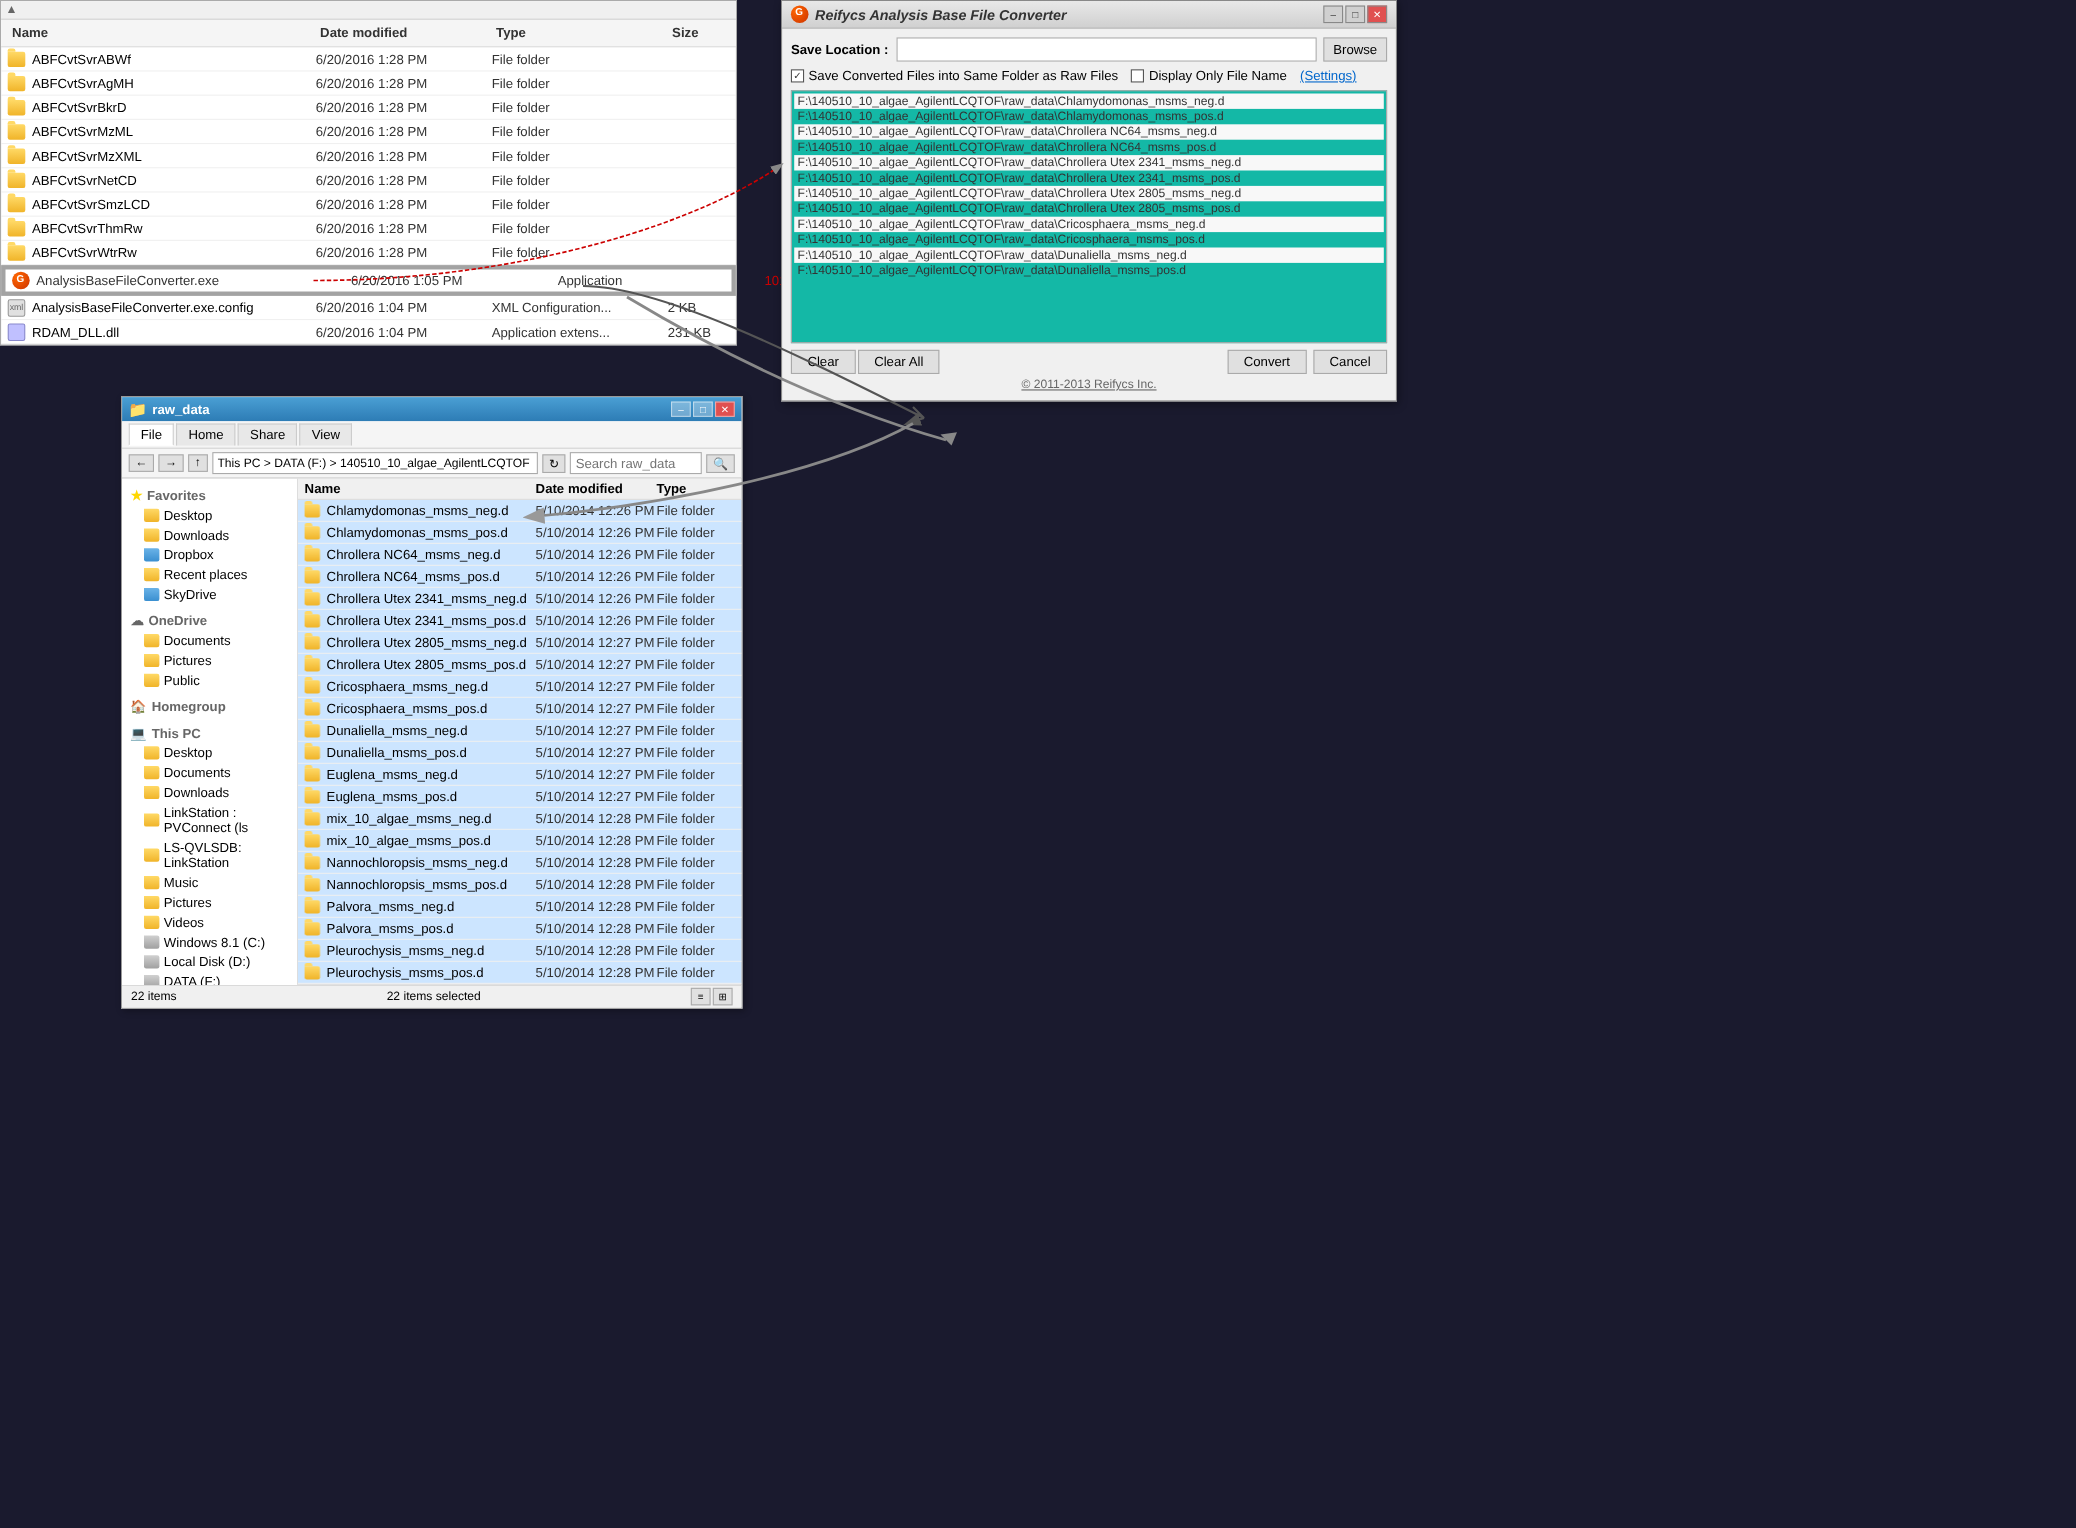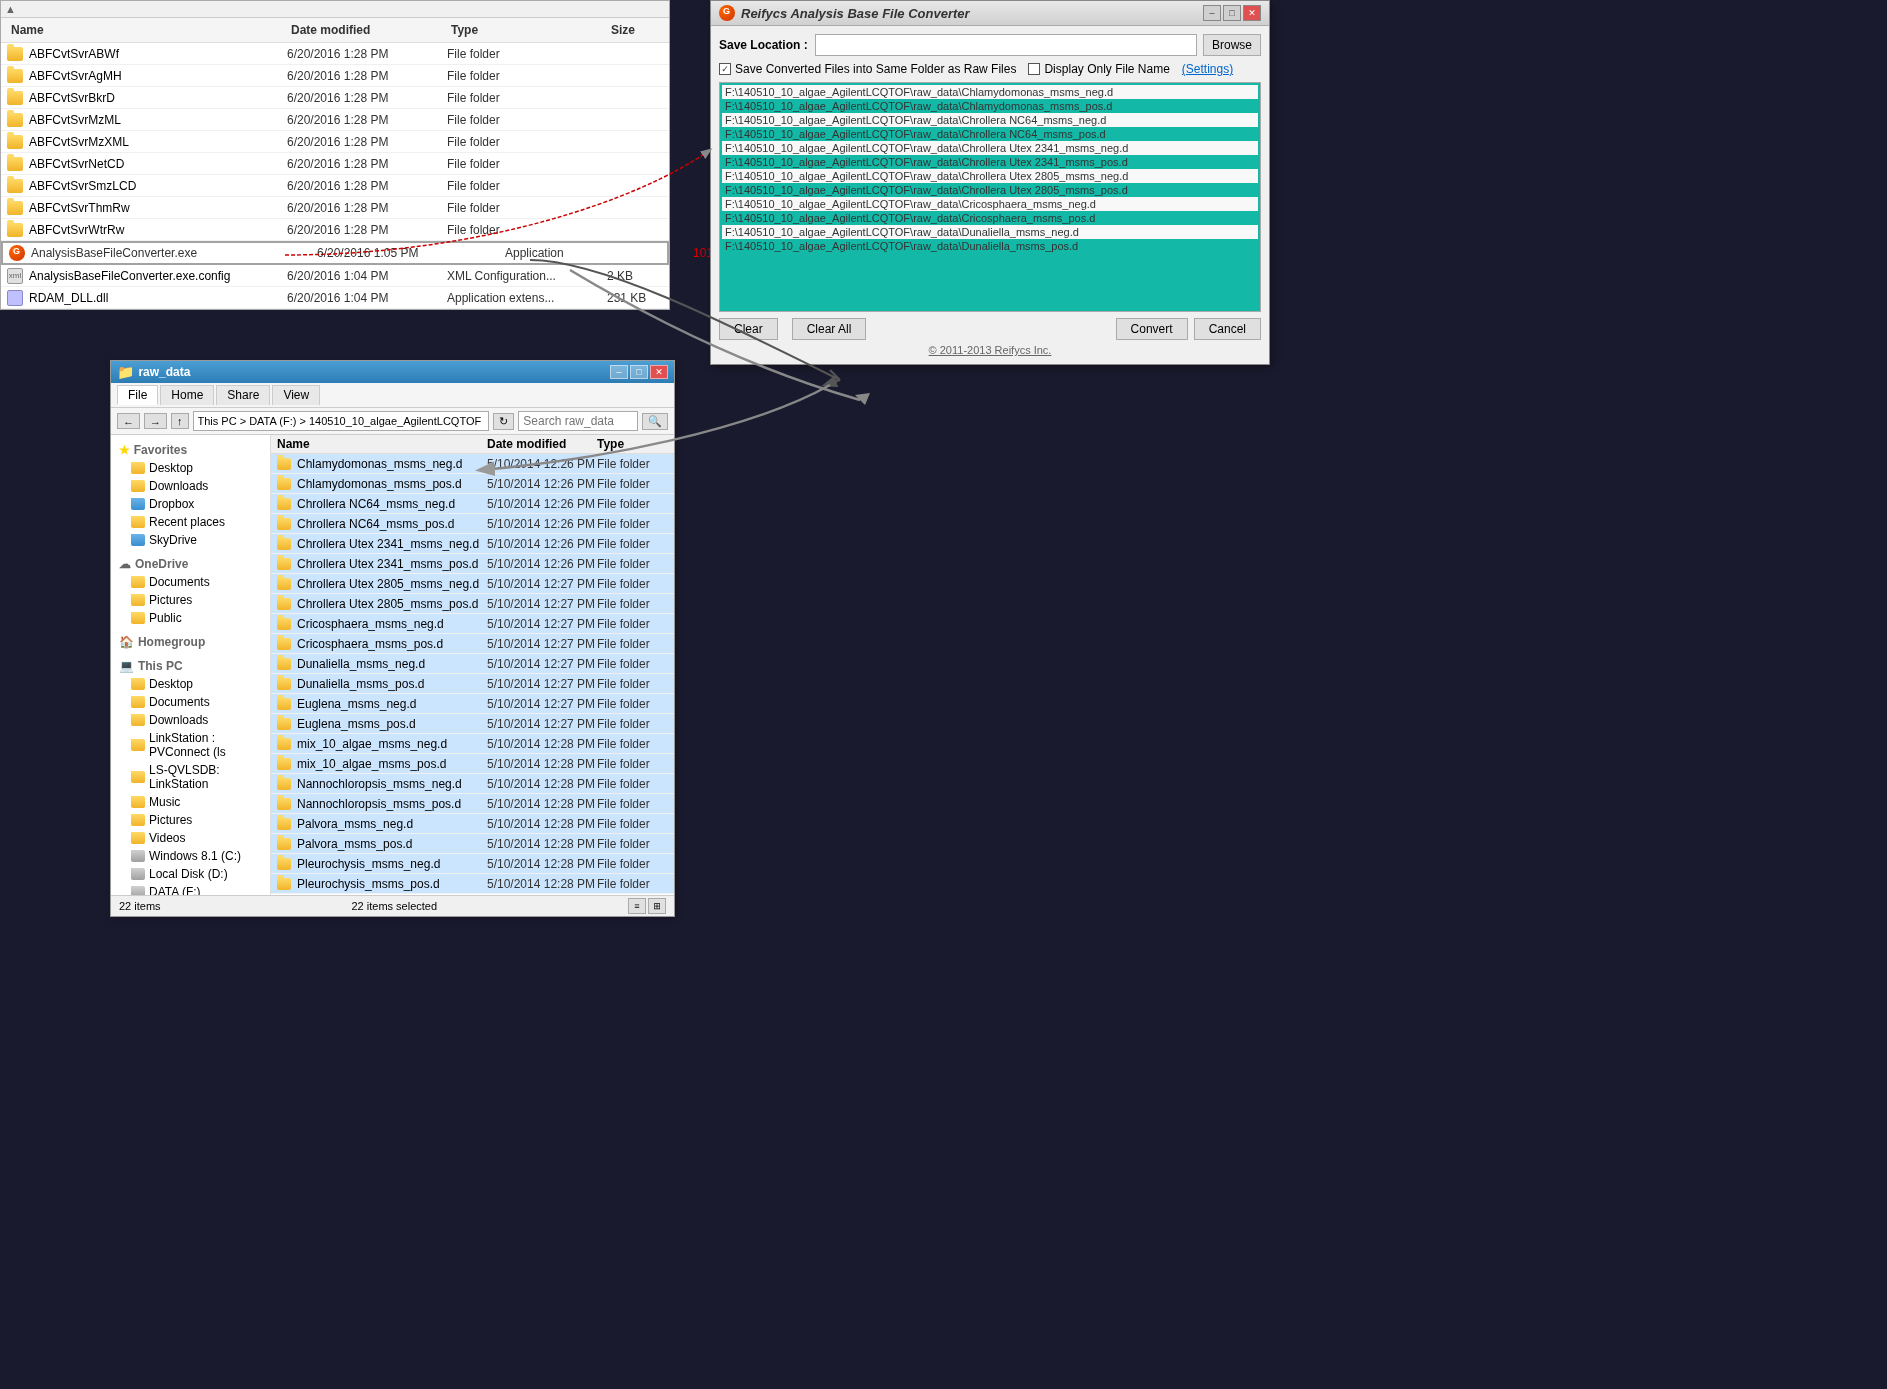--- a/index.html
+++ b/index.html
@@ -45,21 +45,21 @@
     }
     .explorer-row {
       display: grid;
       grid-template-columns: 280px 160px 160px 80px;
       padding: 2px 6px;
       align-items: center;
       min-height: 22px;
       border-bottom: 1px solid #f0f0f0;
     }
     .explorer-row.selected-red {
-      border: 2px solid #a3a3a3;
+      border: 4px solid #a3a3a3;
       background: #fff;
       gap: 28px;
     }
     .explorer-row.selected-red .col-name {
       color: #333;
     }
     .col-name {
       display: flex;
       align-items: center;
       gap: 6px;
@@ -257,21 +257,21 @@
     .file-list-item:nth-child(odd) { background: #f8f8f8; }
 
     .converter-actions {
       display: flex;
       justify-content: space-between;
       align-items: center;
       margin-bottom: 4px;
     }
     .action-btns-left {
       display: flex;
-      gap: 14px;
+      gap: 2px;
     }
     .action-btns-right {
       display: flex;
       gap: 6px;
     }
     .act-btn {
       padding: 3px 14px;
       background: #e0e0e0;
       border: 1px solid #aaa;
       cursor: pointer;

